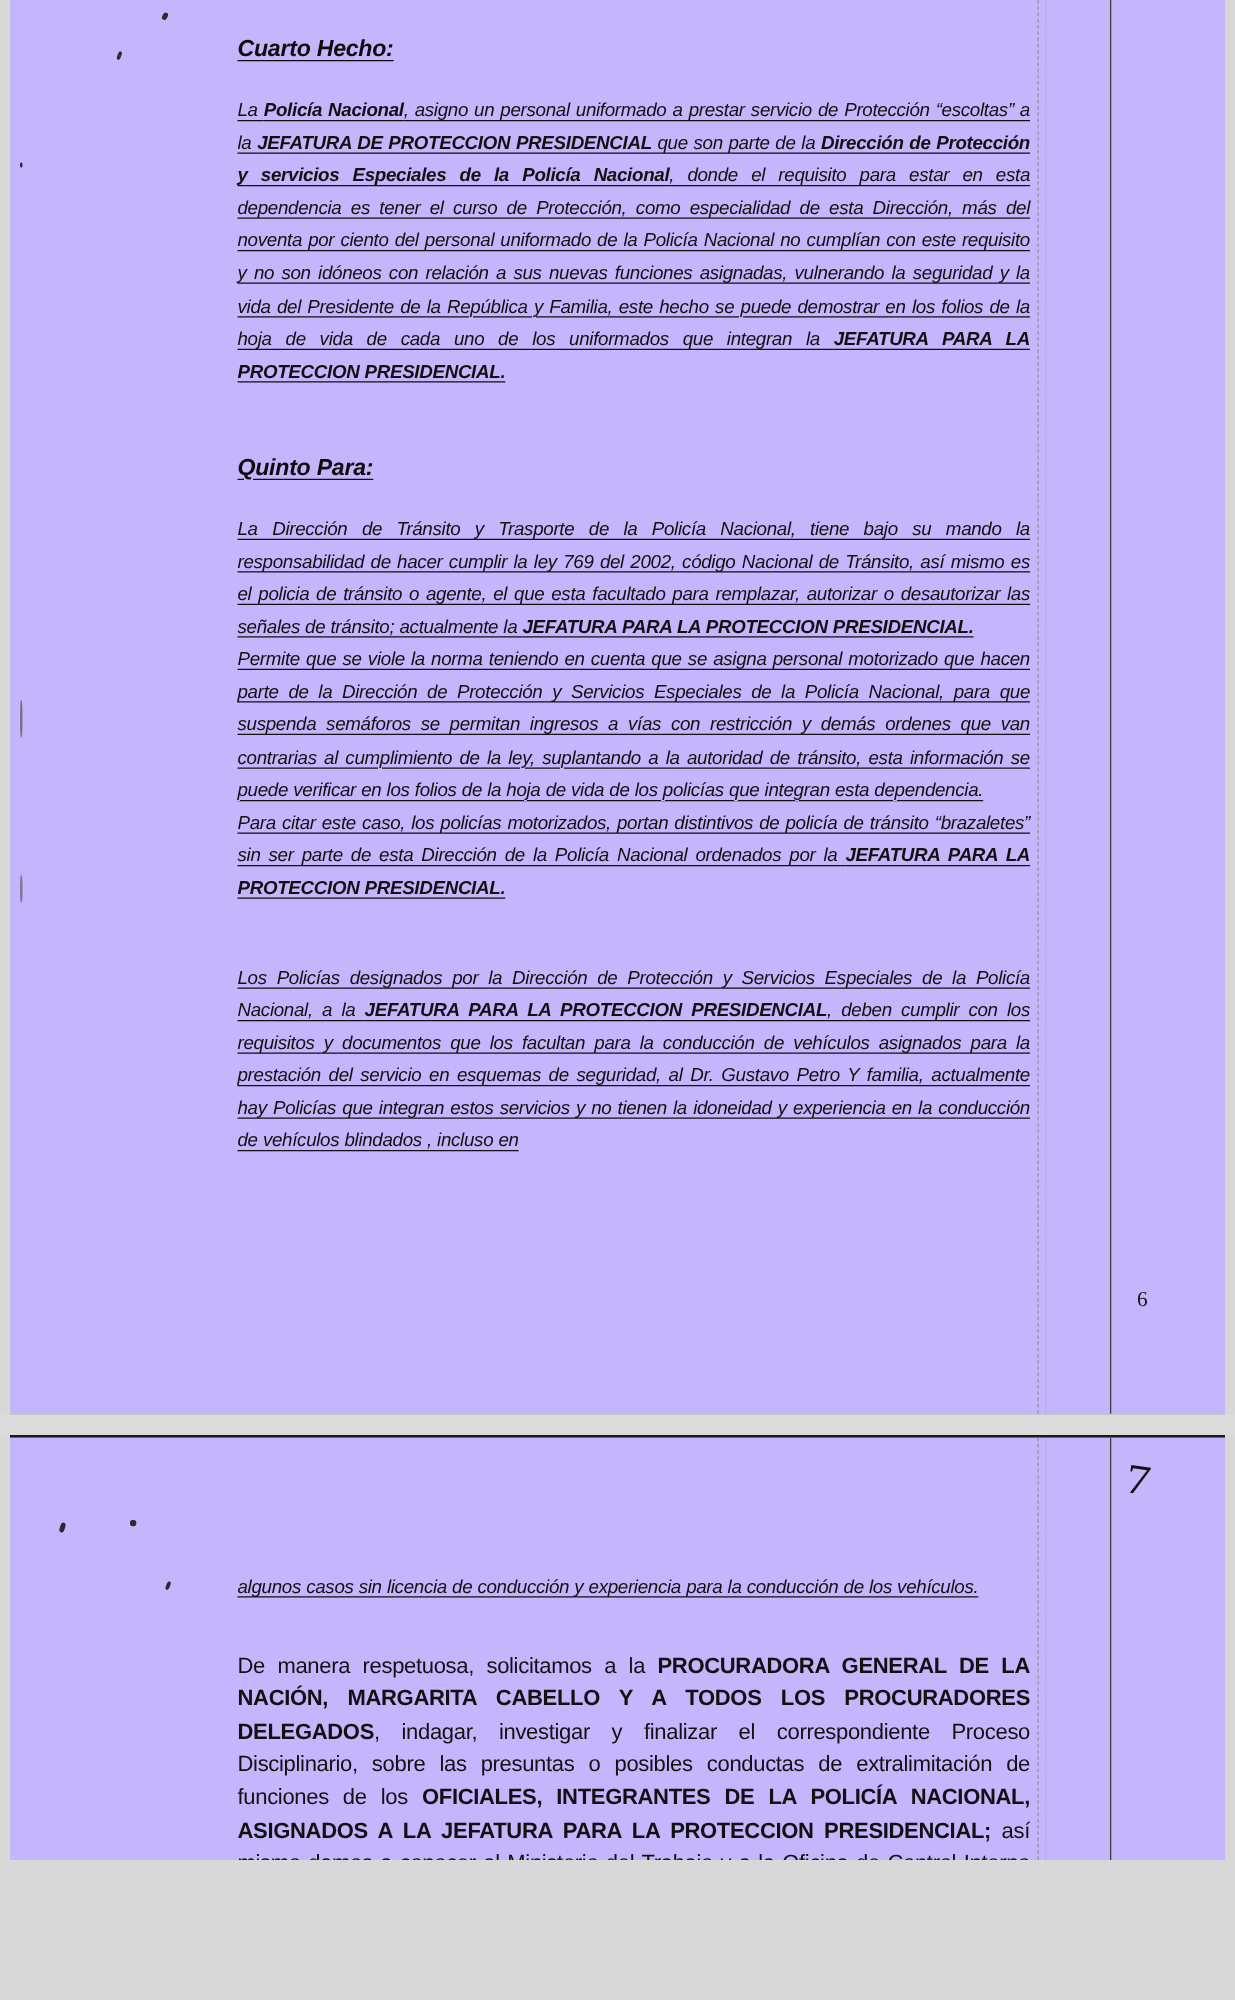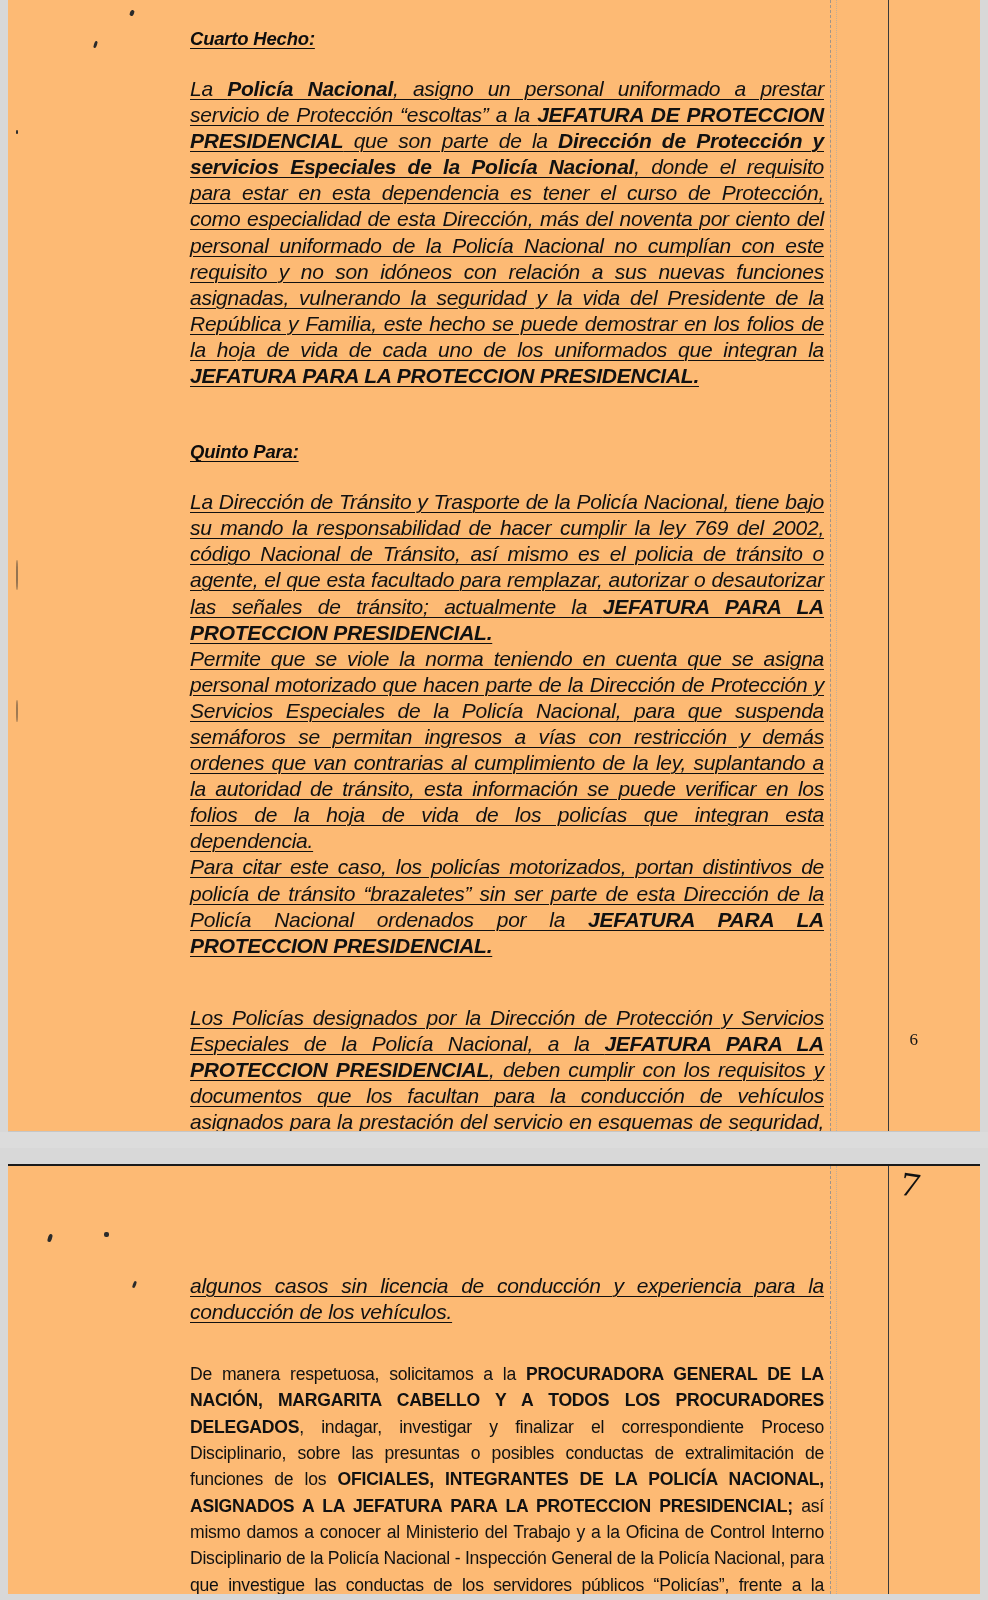--- a/index.html
+++ b/index.html
@@ -21,34 +21,33 @@
     height: 1600px;
     background: #d8d8d8;
     overflow: hidden;
   }
 
   
   .page {
     position: absolute;
     left: 8px;
     width: 972px;
-    background: #fdba74;
+    background: #c4b5fd;
     box-sizing: border-box;
     overflow: hidden;
   }
   .page-one {
     top: 0px;
     height: 1132px;
     border-bottom: 1px solid #c6c6c6;
   }
   .page-two {
     top: 1148px;
-    height: 430px;
+    height: 340px;
     border-top: 2px solid #1a1a1a;
-    margin-top: 16px;
   }
   .gutter {
     position: absolute;
     left: 0;
     top: 1132px;
     width: 988px;
     height: 16px;
     background: #dcdcdc;
   }
 
@@ -96,21 +95,21 @@
     color: #0d0d0d;
     text-decoration: underline;
     text-underline-offset: 3px;
     letter-spacing: -0.2px;
     margin: 0;
   }
 
   p.body {
     margin: 0;
     font-style: italic;
-    font-size: 21px;
+    font-size: 15px;
     line-height: 26.1px;
     color: #111111;
     text-align: justify;
     text-decoration: underline;
     text-underline-offset: 2.5px;
     text-decoration-thickness: 1px;
     letter-spacing: -0.25px;
     word-spacing: 0.2px;
   }
   p.body b { font-weight: bold; }

